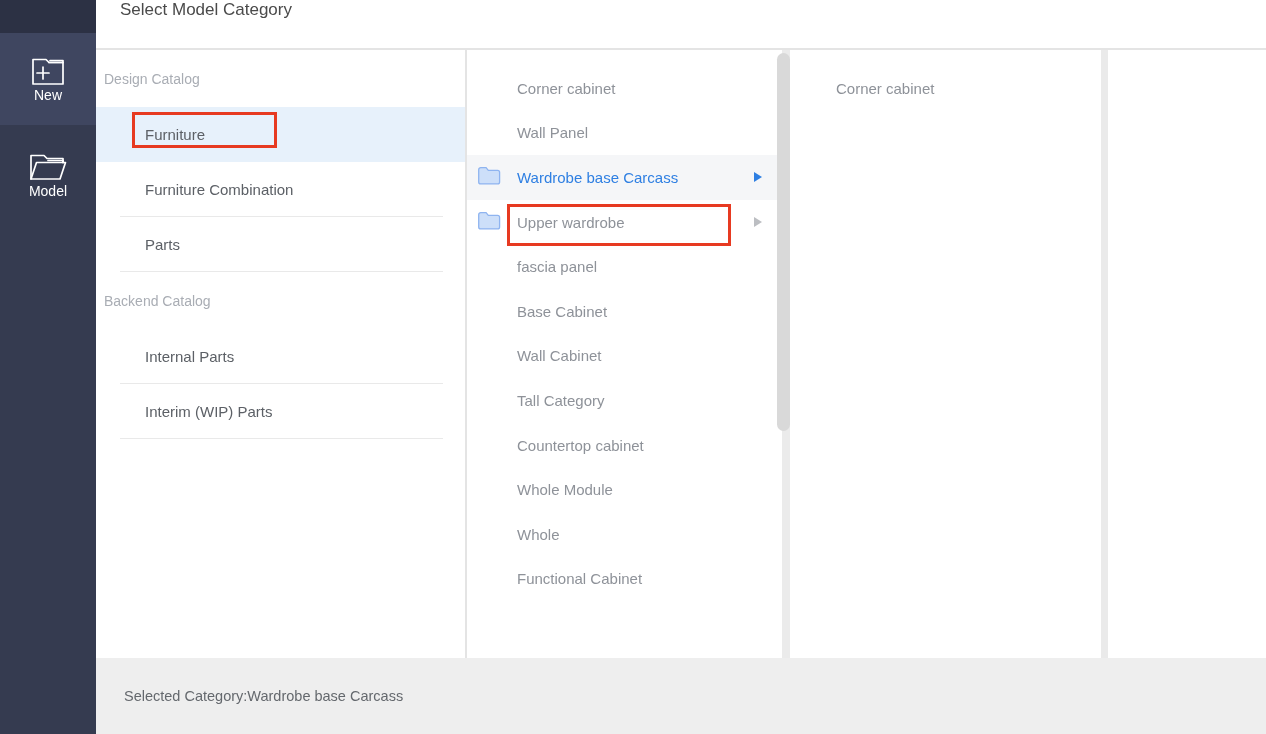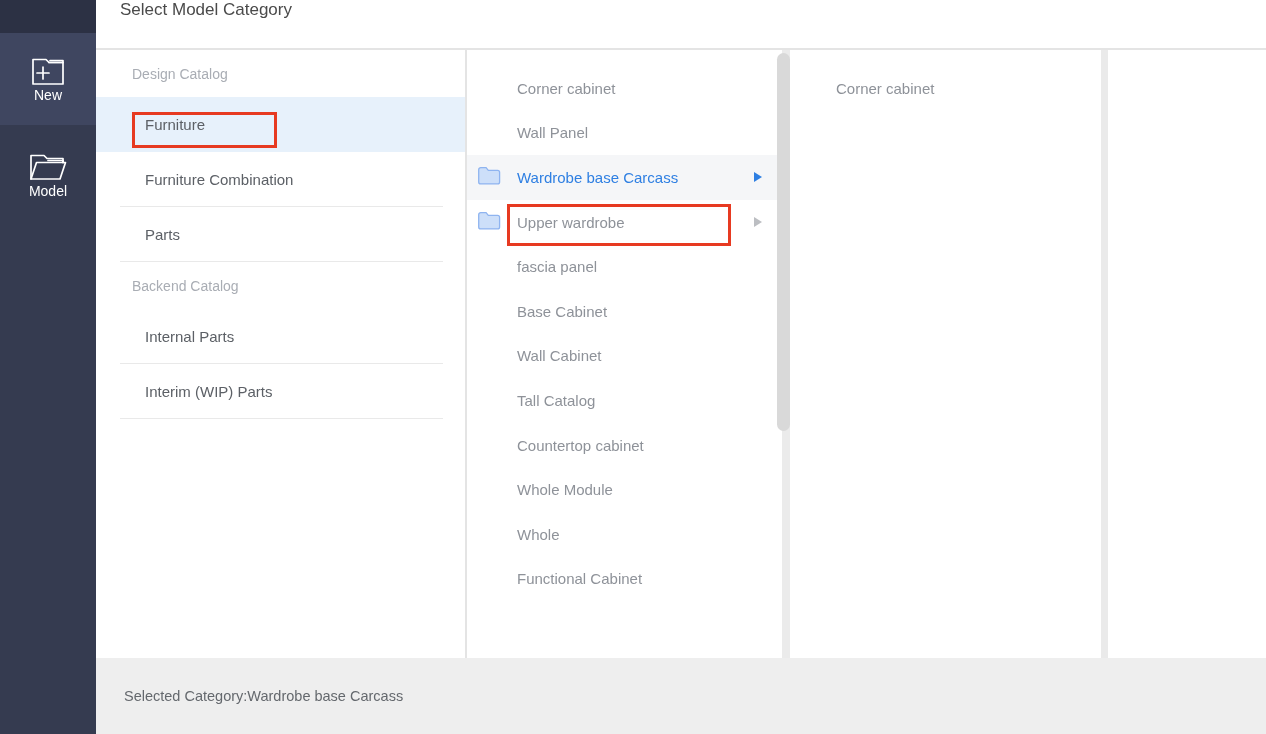--- a/index.html
+++ b/index.html
@@ -38,22 +38,22 @@
   }
   .content { flex: 1; display: flex; min-height: 0; }
 
   
   .panel-catalog {
     width: 371px; flex: 0 0 371px;
     border-right: 2px solid #e4e4e4;
     position: relative; background: #fff;
   }
   .group-header {
-    height: 47px; display: flex; align-items: center;
-    padding-left: 36px; font-size: 14px; color: #a9adb4;
+    height: 57px; display: flex; align-items: center;
+    padding-left: 8px; font-size: 14px; color: #a9adb4;
   }
   .cat-item {
     height: 55px; display: flex; align-items: center;
     padding-left: 49px; font-size: 15px; color: #5c6066;
     position: relative; cursor: pointer;
   }
   .cat-item .sep {
     position: absolute; left: 24px; right: 22px; bottom: 0;
     border-bottom: 1px solid #e9e9e9;
   }
@@ -220,21 +220,21 @@
         <div class="list-item">
           <span>fascia panel</span>
         </div>
         <div class="list-item">
           <span>Base Cabinet</span>
         </div>
         <div class="list-item">
           <span>Wall Cabinet</span>
         </div>
         <div class="list-item">
-          <span>Tall Catalog</span>
+          <span>Tall Category</span>
         </div>
         <div class="list-item">
           <span>Countertop cabinet</span>
         </div>
         <div class="list-item">
           <span>Whole Module</span>
         </div>
         <div class="list-item">
           <span>Whole</span>
         </div>

